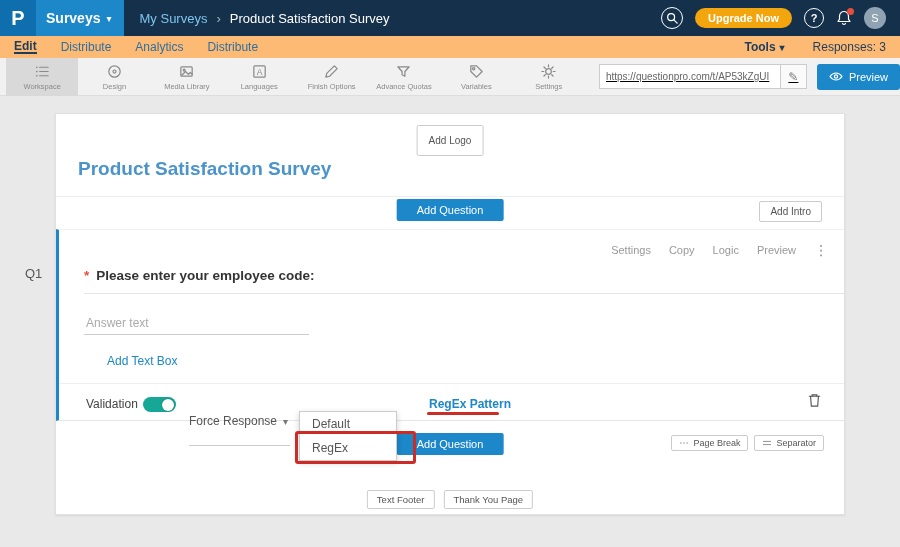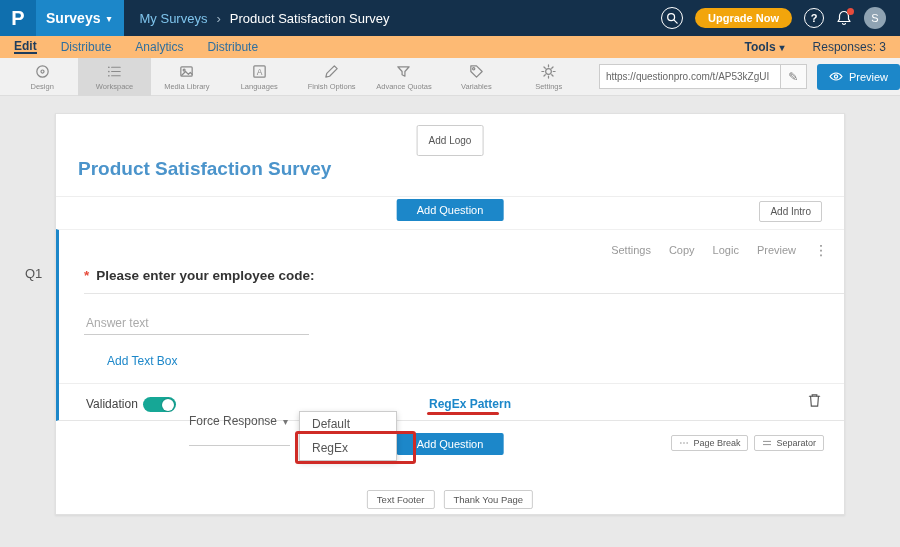--- a/index.html
+++ b/index.html
@@ -32,21 +32,21 @@
   .tab-right { margin-left:auto; display:flex; gap:28px; align-items:center; color:#1e3c5c; font-size:12px; }
   .tools { cursor:pointer; display:flex; gap:4px; align-items:center; font-weight:bold; }
   .tools .caret { color:#1e3c5c; }
 
   
   .toolbar { height:38px; background:#f1f1f1; border-bottom:1px solid #ddd; display:flex; align-items:center; padding-left:6px; }
   .titem { width:74px; height:38px; display:flex; flex-direction:column; align-items:center; justify-content:center; gap:2px; cursor:pointer; }
   .titem.active { background:#d9d9d9; }
   .titem .tlabel { font-size:7.5px; color:#8a8a8a; white-space:nowrap; }
   .titem svg { stroke:#8a8a8a; fill:none; stroke-width:1.3; stroke-linecap:round; stroke-linejoin:round; }
-  .urlbox { display:flex; margin-left:14px; }
+  .urlbox { display:flex; margin-left:14px;text-decoration:underline; }
   .urlbox input { width:182px; height:25px; border:1px solid #ccc; font-size:10px; color:#666; padding:0 6px; font-family:inherit; background:#fff; }
   .url-edit { width:26px; height:25px; border:1px solid #ccc; border-left:none; background:#fafafa; display:flex; align-items:center; justify-content:center; color:#777; font-size:12px; cursor:pointer; }
   .preview-btn { margin-left:10px; background:#1c87c9; color:#fff; border:none; border-radius:3px; height:26px; padding:0 12px; font-size:11px; display:flex; align-items:center; gap:6px; cursor:pointer; }
   .preview-btn svg { stroke:#fff; fill:none; stroke-width:1.2; }
 
   
   .content { position:relative; height:451px; }
   .qnum { position:absolute; left:25px; top:170px; font-size:13px; color:#555; }
   .card { position:absolute; left:55px; top:17px; width:790px; height:402px; background:#fff; border:1px solid #e0e0e0; box-shadow:0 1px 2px rgba(0,0,0,.08); }
 
@@ -141,35 +141,35 @@
     <div class="tab-right">
       <div class="tools">
         <span>Tools</span>
         <span class="caret">▾</span>
       </div>
       <span>Responses: 3</span>
     </div>
   </div>
 
   <div class="toolbar">
-    <div class="titem">
-      <svg width="17" height="17" viewBox="0 0 18 18">
-          <circle cx="9" cy="9" r="6"></circle>
-          <circle cx="9" cy="9" r="1.6"></circle>
-        </svg>
-      <span class="tlabel">Design</span>
-    </div>
     <div class="titem active">
       <svg width="17" height="17" viewBox="0 0 18 18">
           <path d="M6 4.5h9M6 9h9M6 13.5h9"></path>
           <circle cx="3" cy="4.5" r=".9" fill="#8a8a8a" stroke="none"></circle>
           <circle cx="3" cy="9" r=".9" fill="#8a8a8a" stroke="none"></circle>
           <circle cx="3" cy="13.5" r=".9" fill="#8a8a8a" stroke="none"></circle>
         </svg>
       <span class="tlabel">Workspace</span>
+    </div>
+    <div class="titem">
+      <svg width="17" height="17" viewBox="0 0 18 18">
+          <circle cx="9" cy="9" r="6"></circle>
+          <circle cx="9" cy="9" r="1.6"></circle>
+        </svg>
+      <span class="tlabel">Design</span>
     </div>
     <div class="titem">
       <svg width="17" height="17" viewBox="0 0 18 18">
           <rect x="3" y="4" width="12" height="10" rx="1"></rect>
           <circle cx="6.5" cy="7.5" r="1"></circle>
           <path d="M4 13l4-4 3 3 2-2 2 2"></path>
         </svg>
       <span class="tlabel">Media Library</span>
     </div>
     <div class="titem">

